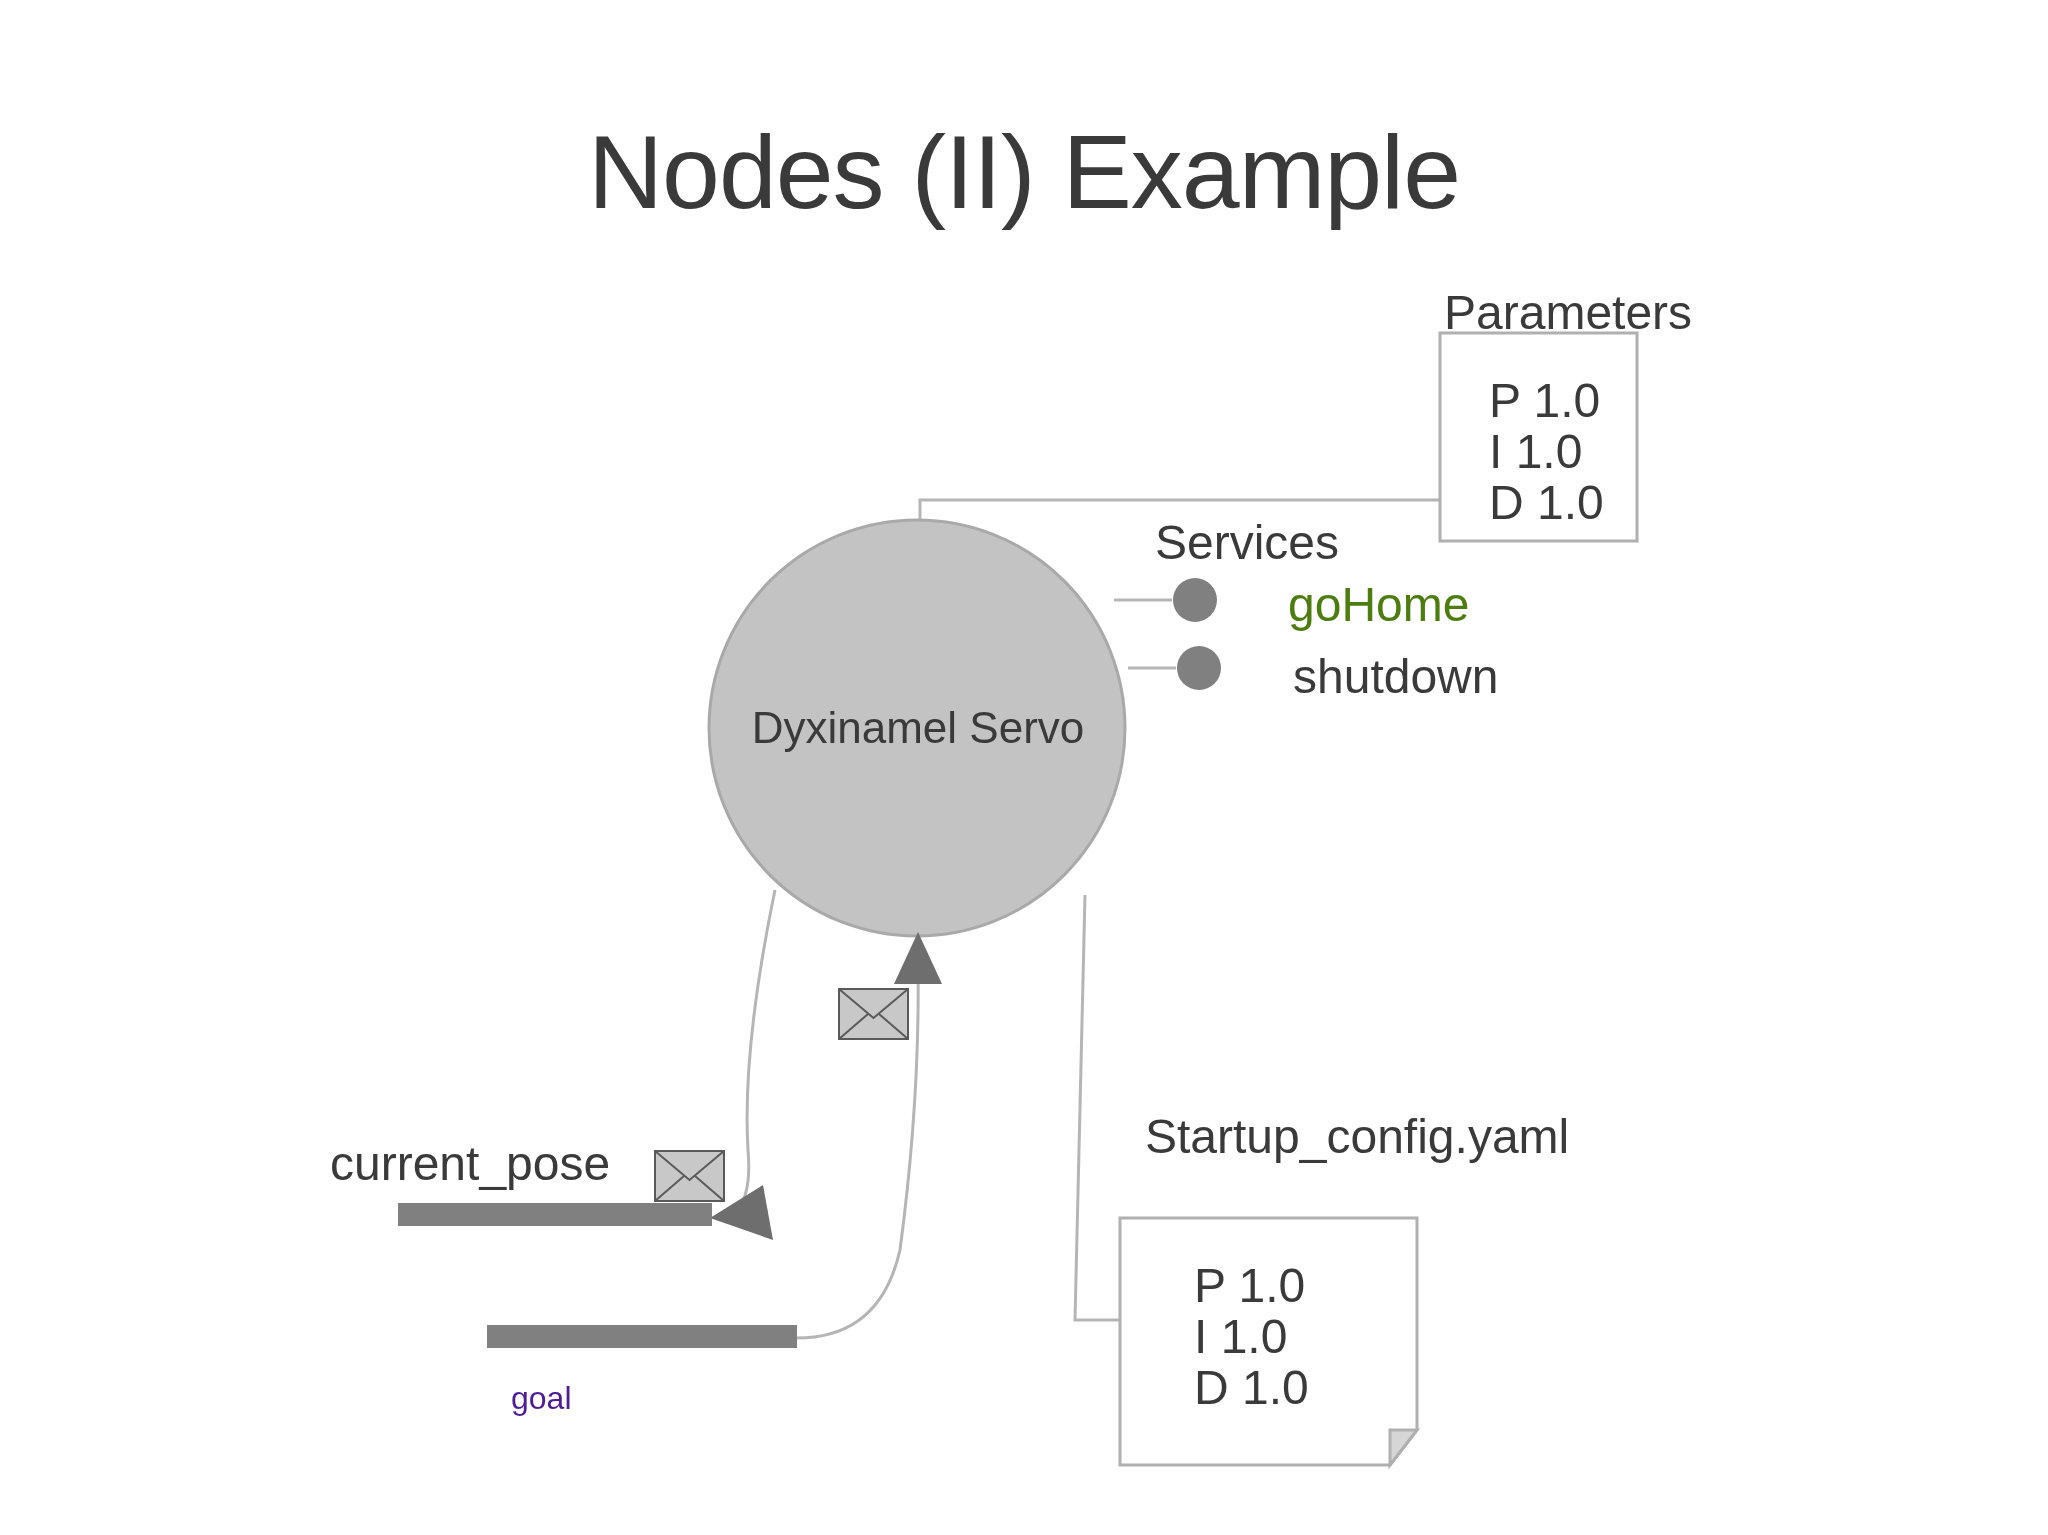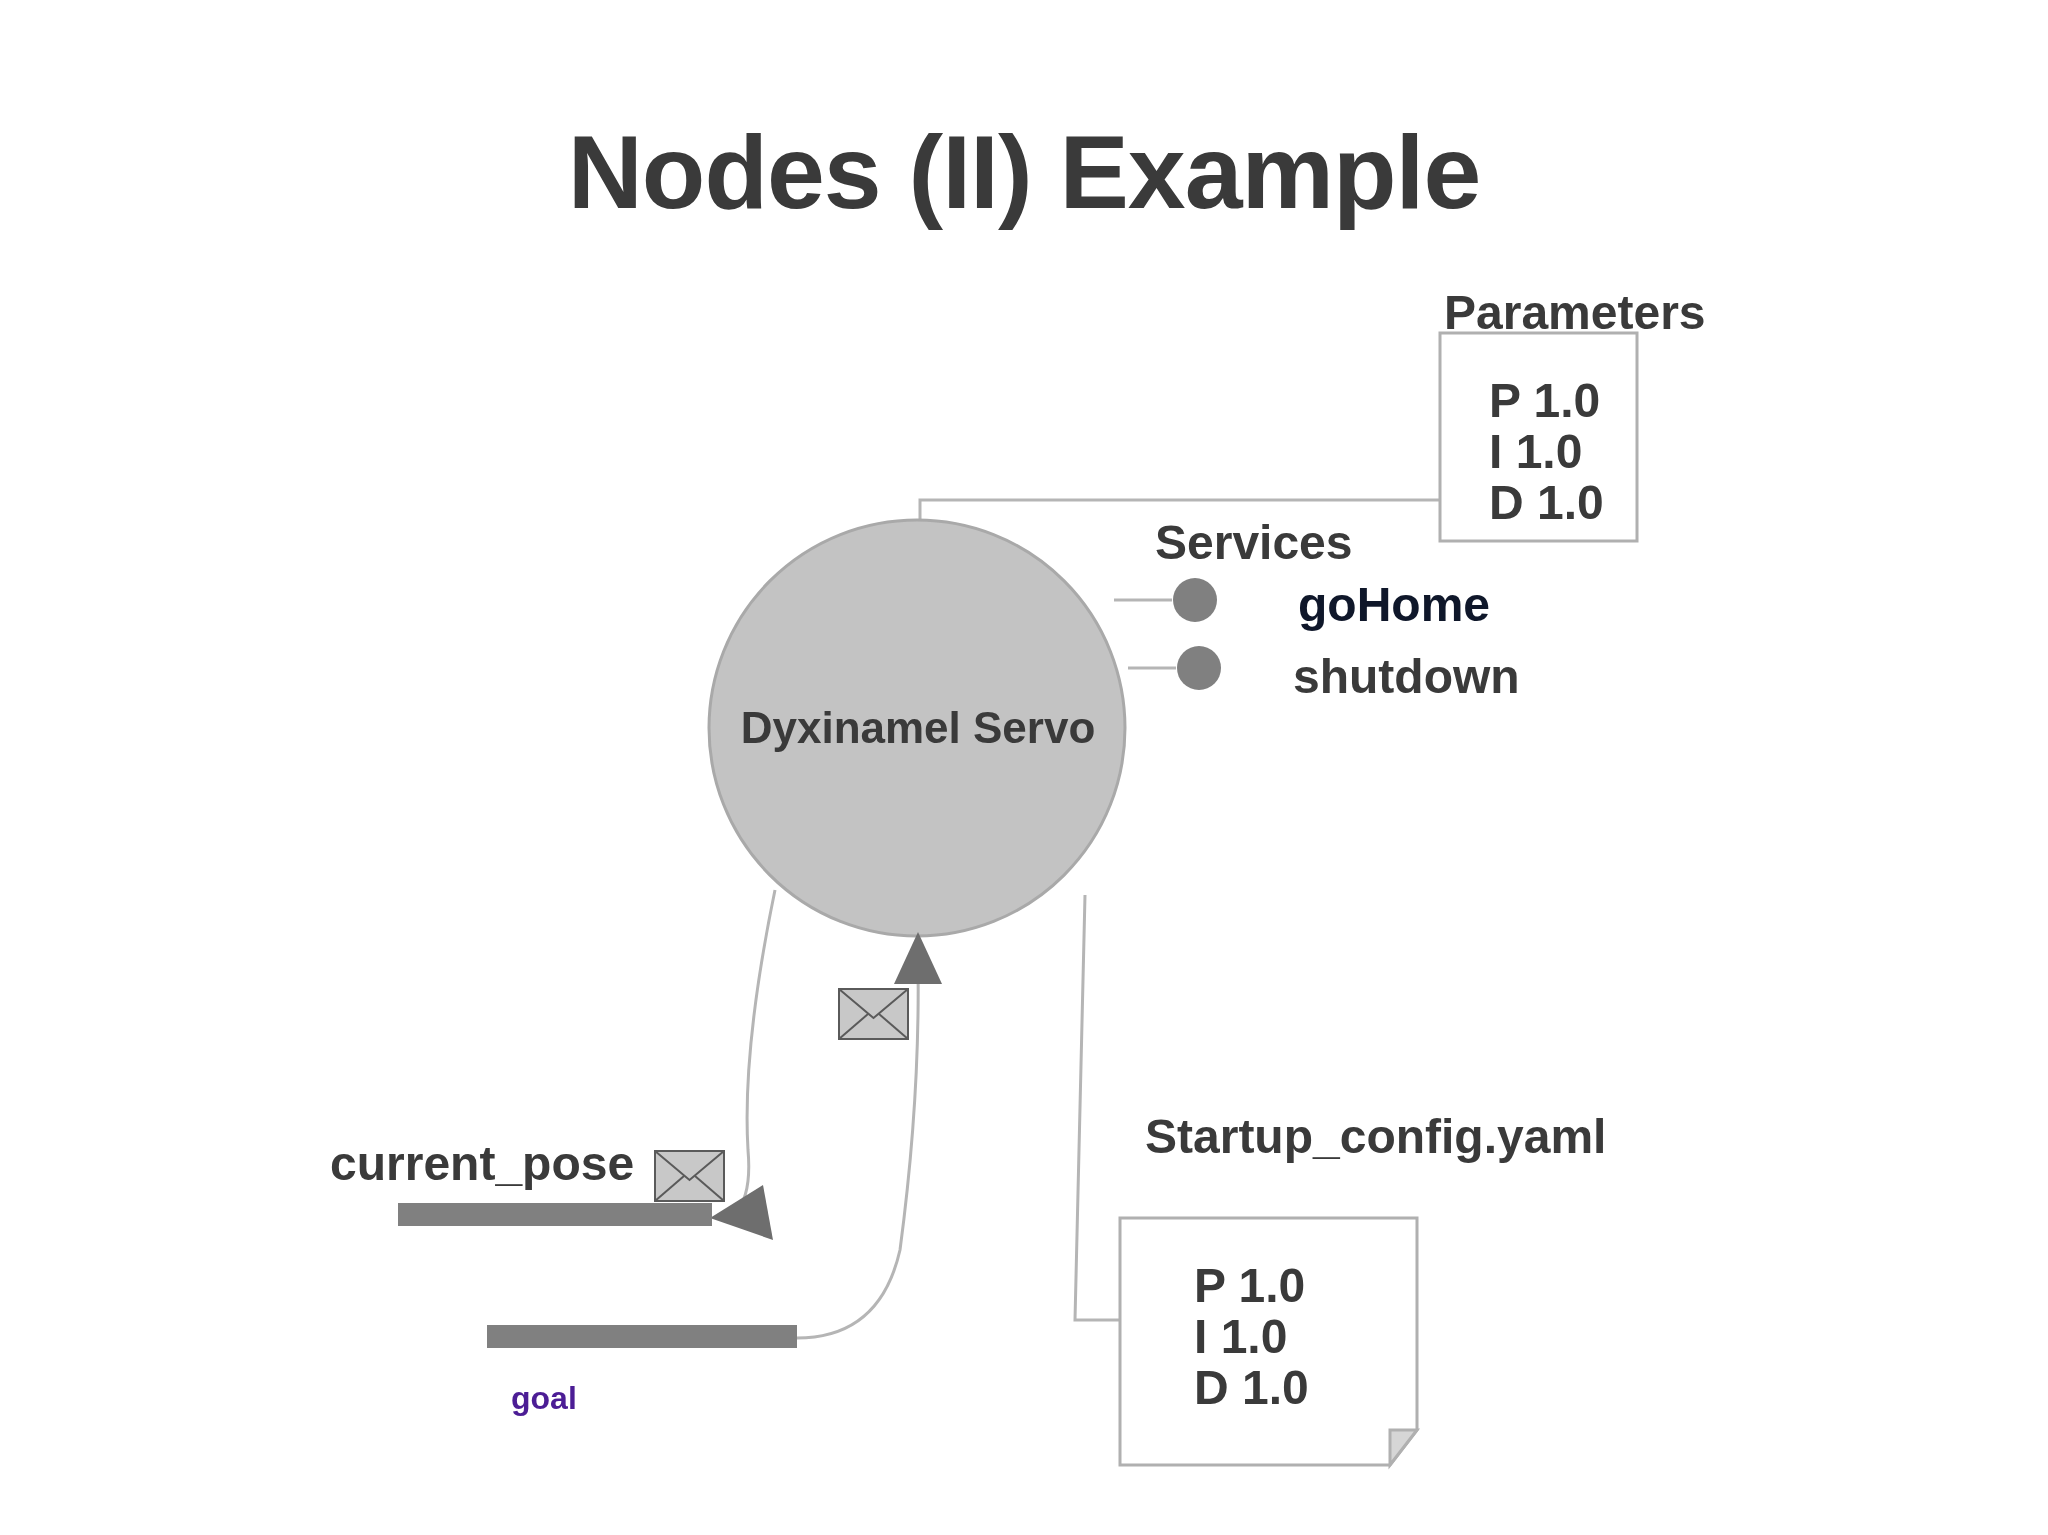--- a/index.html
+++ b/index.html
@@ -16,21 +16,20 @@
     font-family: "Liberation Sans", sans-serif;
     color: #333333;
   }
 
   #canvas {
     position: absolute;
     left: 0;
     top: 0;
     width: 2048px;
     height: 1535px;
-    font-weight: bold;
   }
 
   .svg-layer {
     position: absolute;
     left: 0;
     top: 0;
     width: 2048px;
     height: 1535px;
   }
 
@@ -72,22 +71,21 @@
     left: 1155px;
     top: 518px;
     font-size: 48px;
     color: #3a3a3a;
   }
 
   #service-label-0 {
     left: 1288px;
     top: 580px;
     font-size: 48px;
-    color: #0f172a;
-    margin-left: 10px;
+    color: #4d7c0f;
   }
 
   #service-label-1 {
     left: 1293px;
     top: 652px;
     font-size: 48px;
     color: #3a3a3a;
   }
 
   #config-title {

